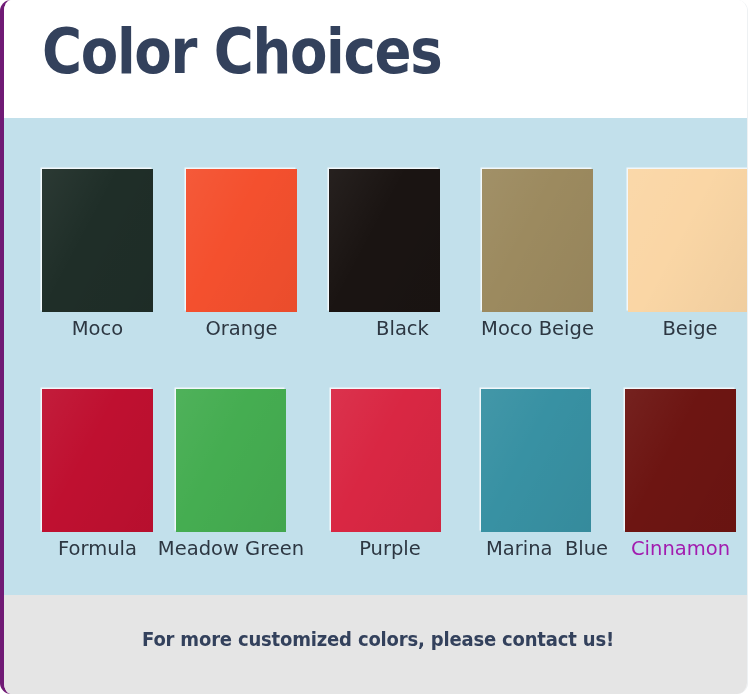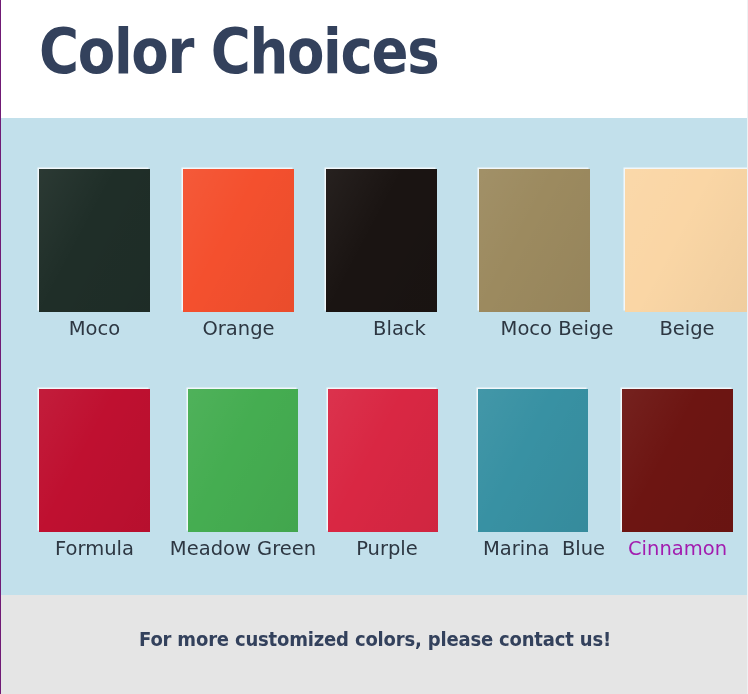--- a/index.html
+++ b/index.html
@@ -14,23 +14,24 @@
     overflow: hidden;
     position: relative;
   }
 
   #page {
     position: relative;
     width: 748px;
     height: 694px;
     background: #ffffff;
     box-sizing: border-box;
-    border-left: 1px solid #701a75;
+    border-left: 4px solid #701a75;
     border-right: 1px solid #eef1f3;
     overflow: hidden;
+    border-radius: 11px;
   }
 
   
   .header {
     position: absolute;
     left: 0;
     top: 0;
     width: 748px;
     height: 118px;
     background: #ffffff;
@@ -150,35 +151,35 @@
           <div class="swatch-label" style="color: rgb(45, 55, 66);">Moco</div>
         </div>
         <div class="cell" style="left: 182px; width: 111px;">
           <div class="swatch" style="width: 111px; background: rgb(244, 80, 46);"></div>
           <div class="swatch-label" style="color: rgb(45, 55, 66);">Orange</div>
         </div>
         <div class="cell" style="left: 325px; width: 111px; padding-left: 36px;">
           <div class="swatch" style="width: 111px; background: rgb(26, 20, 18);"></div>
           <div class="swatch-label" style="color: rgb(45, 55, 66);">Black</div>
         </div>
-        <div class="cell" style="left: 478px; width: 111px; padding-left: 45px;">
+        <div class="cell" style="left: 478px; width: 111px;">
           <div class="swatch" style="width: 111px; background: rgb(156, 138, 95);"></div>
           <div class="swatch-label" style="color: rgb(45, 55, 66);">Moco Beige</div>
         </div>
         <div class="cell" style="left: 624px; width: 124px;">
           <div class="swatch wide" style="width: 124px; background: rgb(250, 214, 165);"></div>
           <div class="swatch-label" style="color: rgb(45, 55, 66);">Beige</div>
         </div>
       </div>
     <div class="row row-2">
         <div class="cell" style="left: 38px; width: 111px;">
           <div class="swatch" style="width: 111px; background: rgb(191, 16, 48);"></div>
           <div class="swatch-label" style="color: rgb(45, 55, 66);">Formula</div>
         </div>
-        <div class="cell" style="left: 187px; width: 110px;">
+        <div class="cell" style="left: 172px; width: 110px;">
           <div class="swatch" style="width: 110px; background: rgb(69, 173, 81);"></div>
           <div class="swatch-label" style="color: rgb(45, 55, 66);">Meadow Green</div>
         </div>
         <div class="cell" style="left: 327px; width: 110px; padding-left: 8px;">
           <div class="swatch" style="width: 110px; background: rgb(217, 39, 67);"></div>
           <div class="swatch-label" style="color: rgb(45, 55, 66);">Purple</div>
         </div>
         <div class="cell" style="left: 477px; width: 132px;">
           <div class="swatch" style="width: 110px; background: rgb(56, 145, 163);"></div>
           <div class="swatch-label" style="color: rgb(45, 55, 66);">Marina  Blue</div>

